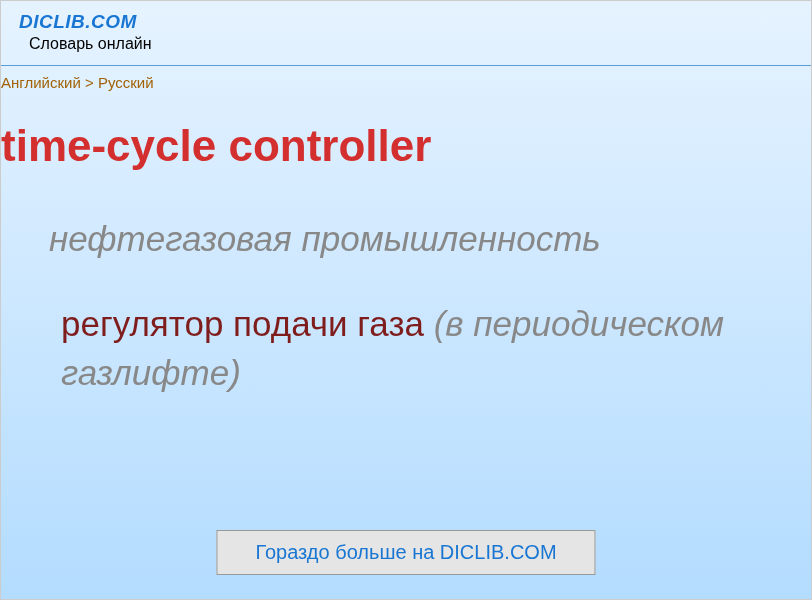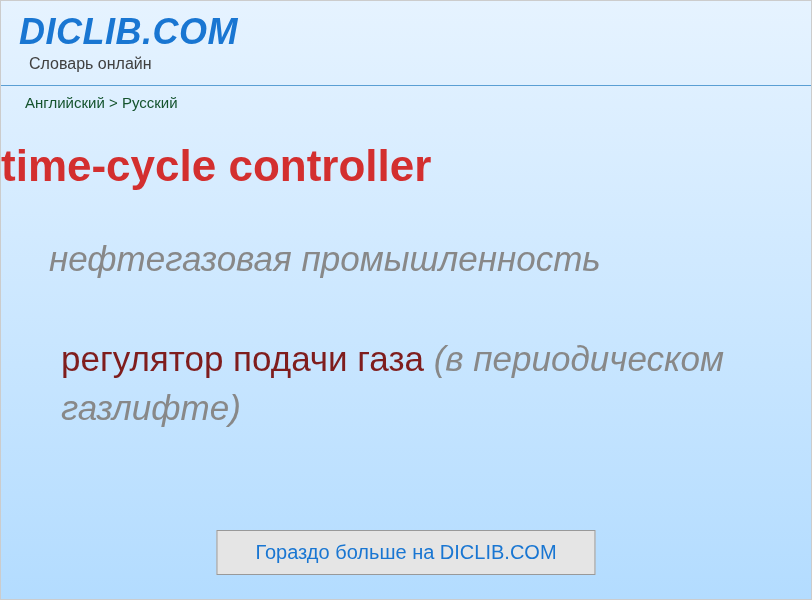--- a/index.html
+++ b/index.html
@@ -13,54 +13,54 @@
       font-family: Arial, Helvetica, sans-serif;
       background: linear-gradient(to bottom, #e6f3ff 0%, #b3dcff 100%);
       position: relative;
       border: 1px solid #ccc;
     }
     .header {
       padding: 10px 18px 4px 18px;
     }
     .site-name {
       color: #1976d2;
-      font-size: 36px;
+      font-size: 19px;
       font-weight: bold;
       font-style: italic;
       letter-spacing: 0.5px;
     }
     .subtitle {
-      color: #404040;
+      color: #000000;
       font-size: 16px;
       margin-top: 2px;
       margin-left: 10px;
     }
     .divider {
       border-top: 1px solid #5a9fd4;
       margin: 8px 0 8px 0;
     }
     .breadcrumb {
-      padding: 0 24px;
+      padding: 0 0;
       font-size: 15px;
-      color: #14532d;
+      color: #a16207;
     }
     .main-term {
       text-align: left;
       color: #d32f2f;
       font-size: 44px;
       font-weight: bold;
       margin-top: 30px;
       margin-bottom: 48px;
     }
     .category {
       font-size: 35px;
       font-style: italic;
       color: #888;
       padding: 0 48px;
-      margin-bottom: 55px;
+      margin-bottom: 40px;
     }
     .definition-block {
       padding: 0 60px;
       font-size: 35px;
       line-height: 1.4;
     }
     .definition-main {
       color: #7f1d1d;
     }
     .definition-note {

